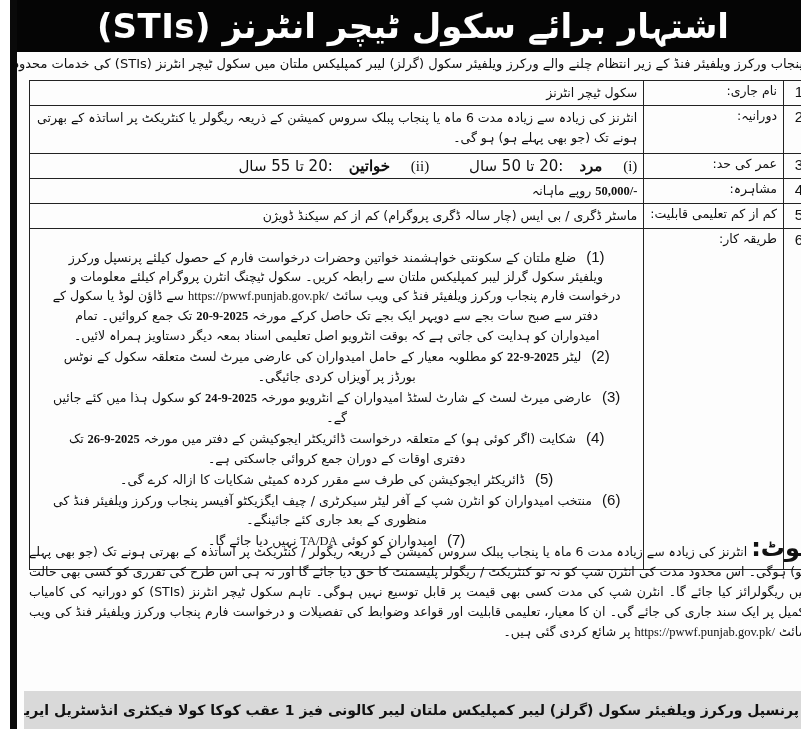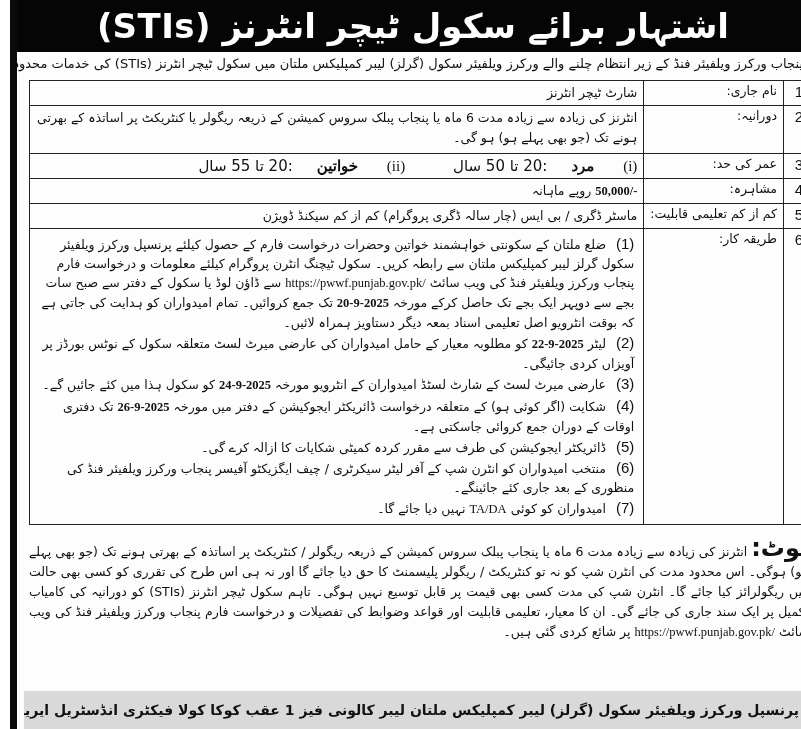--- a/index.html
+++ b/index.html
@@ -16,22 +16,22 @@
            height: 22px; white-space: nowrap; overflow: hidden; }
   table.grid { position: absolute; left: 12px; top: 80px; width: 786px; border-collapse: collapse;
                direction: rtl; font-size: 12.5px; }
   table.grid td { border: 1.5px solid #222; vertical-align: top; padding: 2px 6px; }
   td.num { width: 18px; text-align: center; font-family: "Liberation Sans", sans-serif; font-size: 15px; }
   td.label { width: 106px; white-space: nowrap; }
   td.val { line-height: 20px; }
   .b { font-weight: bold; font-family: "Liberation Sans", sans-serif; }
   .ltr { direction: ltr; unicode-bidi: embed; font-family: Liberation Serif, serif; }
   .age { font-size: 15px; }
-  .age span { margin-left: 24px; }
-  .steps { list-style: none; margin: 3px; padding: 0; }
+  .age span { margin-left: 16px; }
+  .steps { list-style: none; margin: 16px; padding: 0; text-align: center; }
   .steps li { line-height: 19px; margin-bottom: 1px; }
   .steps .n { font-family: "Liberation Sans", sans-serif; font-size: 15px; margin-left: 6px; }
   .note { position: absolute; left: 12px; top: 538px; width: 780px; direction: rtl;
           font-size: 12.5px; line-height: 20px; text-align: justify; }
   .note .nt { font-weight: bold; font-size: 24px; }
   .footer { position: absolute; left: 7px; right: 2px; bottom: 0; height: 38px; background: #d9d9d9;
             direction: rtl; display: flex; align-items: center; padding: 0 8px; box-sizing: border-box;
             font-size: 14px; font-weight: bold; white-space: nowrap; overflow: hidden; }
 </style>
 </head>
@@ -41,21 +41,21 @@
   <div class="title-bar">
     <span class="t">اشتہار برائے سکول ٹیچر انٹرنز (STIs)</span>
   </div>
   <div class="intro">پنجاب ورکرز ویلفیئر فنڈ کے زیر انتظام چلنے والے ورکرز ویلفیئر سکول (گرلز) لیبر کمپلیکس ملتان میں سکول ٹیچر انٹرنز (STIs) کی خدمات محدود مدت کیلئے درج ذیل شرائط پر درکار ہیں۔</div>
 
   <table class="grid">
     <tbody>
         <tr>
       <td class="num">1</td>
       <td class="label">نام جاری:</td>
-      <td class="val">شارٹ ٹیچر انٹرنز</td>
+      <td class="val">سکول ٹیچر انٹرنز</td>
     </tr>
     <tr style="height:48px">
       <td class="num">2</td>
       <td class="label">دورانیہ:</td>
       <td class="val">انٹرنز کی زیادہ سے زیادہ مدت 6 ماہ یا پنجاب پبلک سروس کمیشن کے ذریعہ ریگولر یا کنٹریکٹ پر اساتذہ کے بھرتی ہونے تک (جو بھی پہلے ہو) ہو گی۔</td>
     </tr>
     <tr>
       <td class="num">3</td>
       <td class="label">عمر کی حد:</td>
       <td class="val age">

